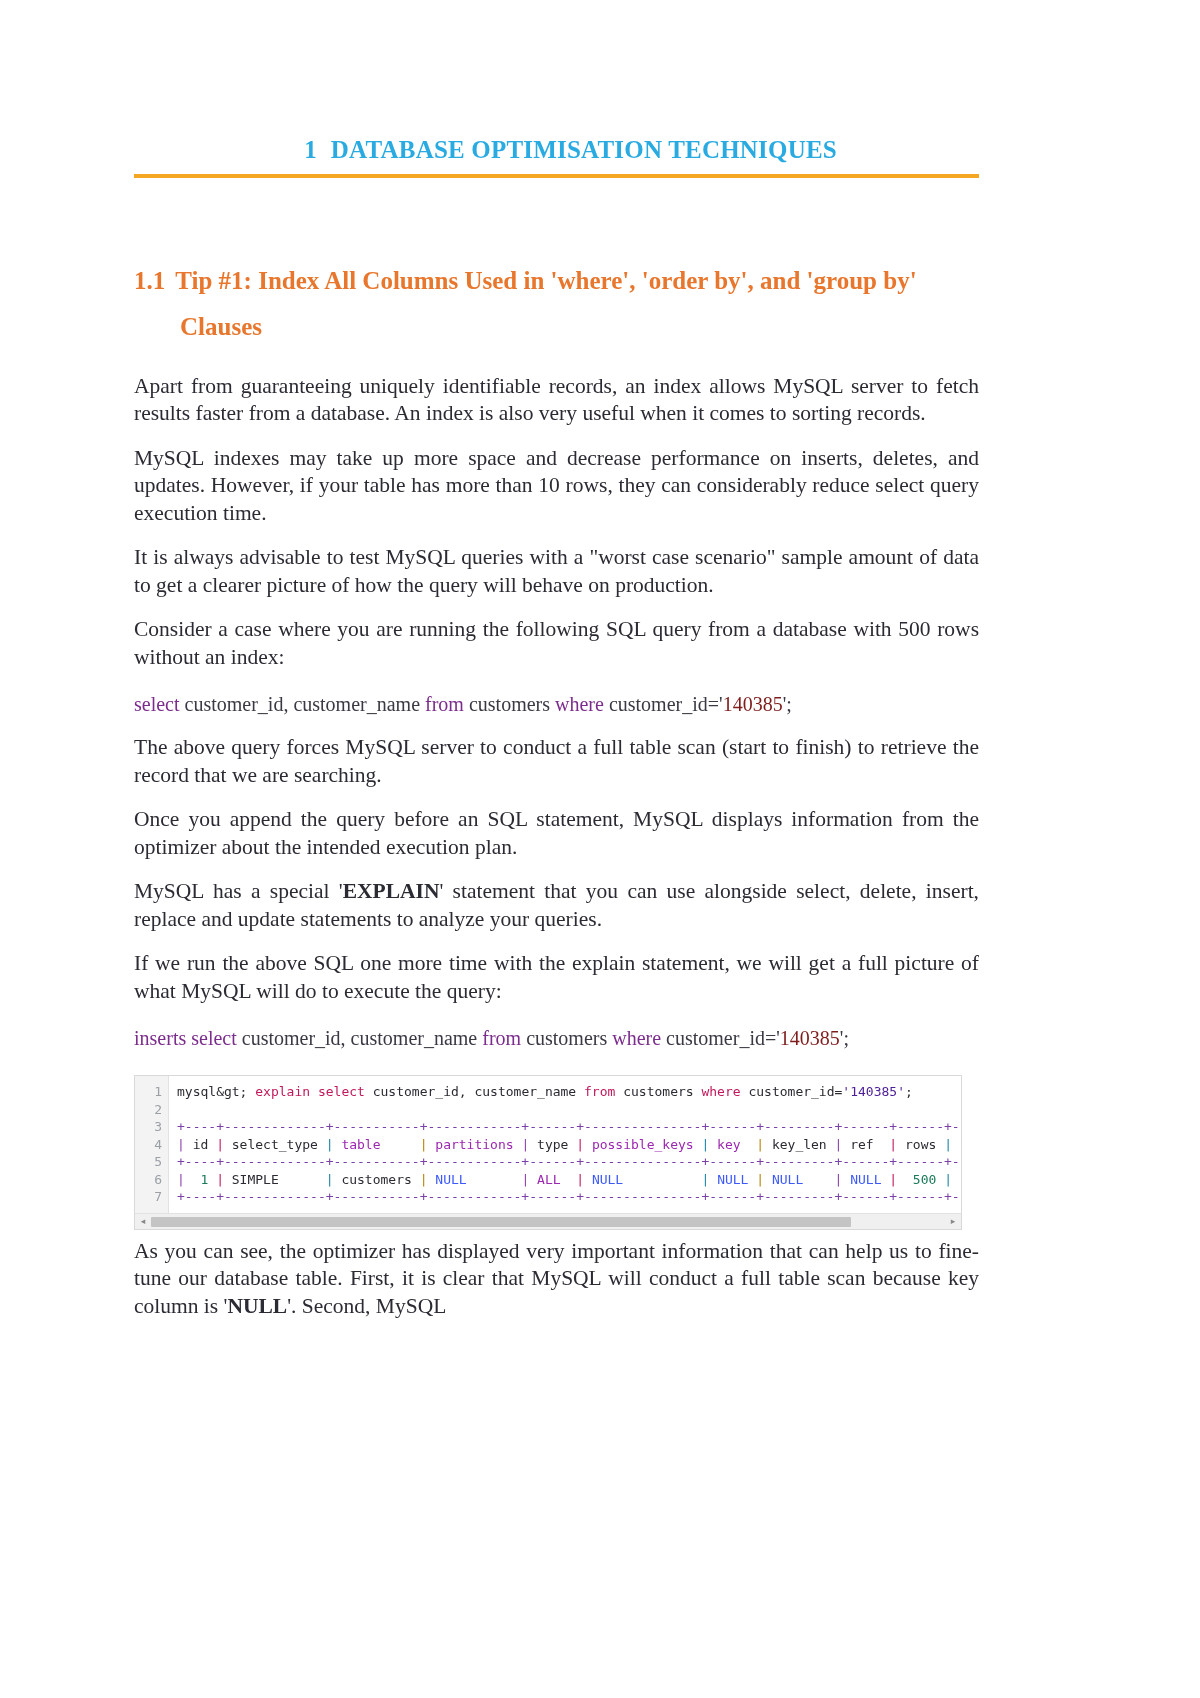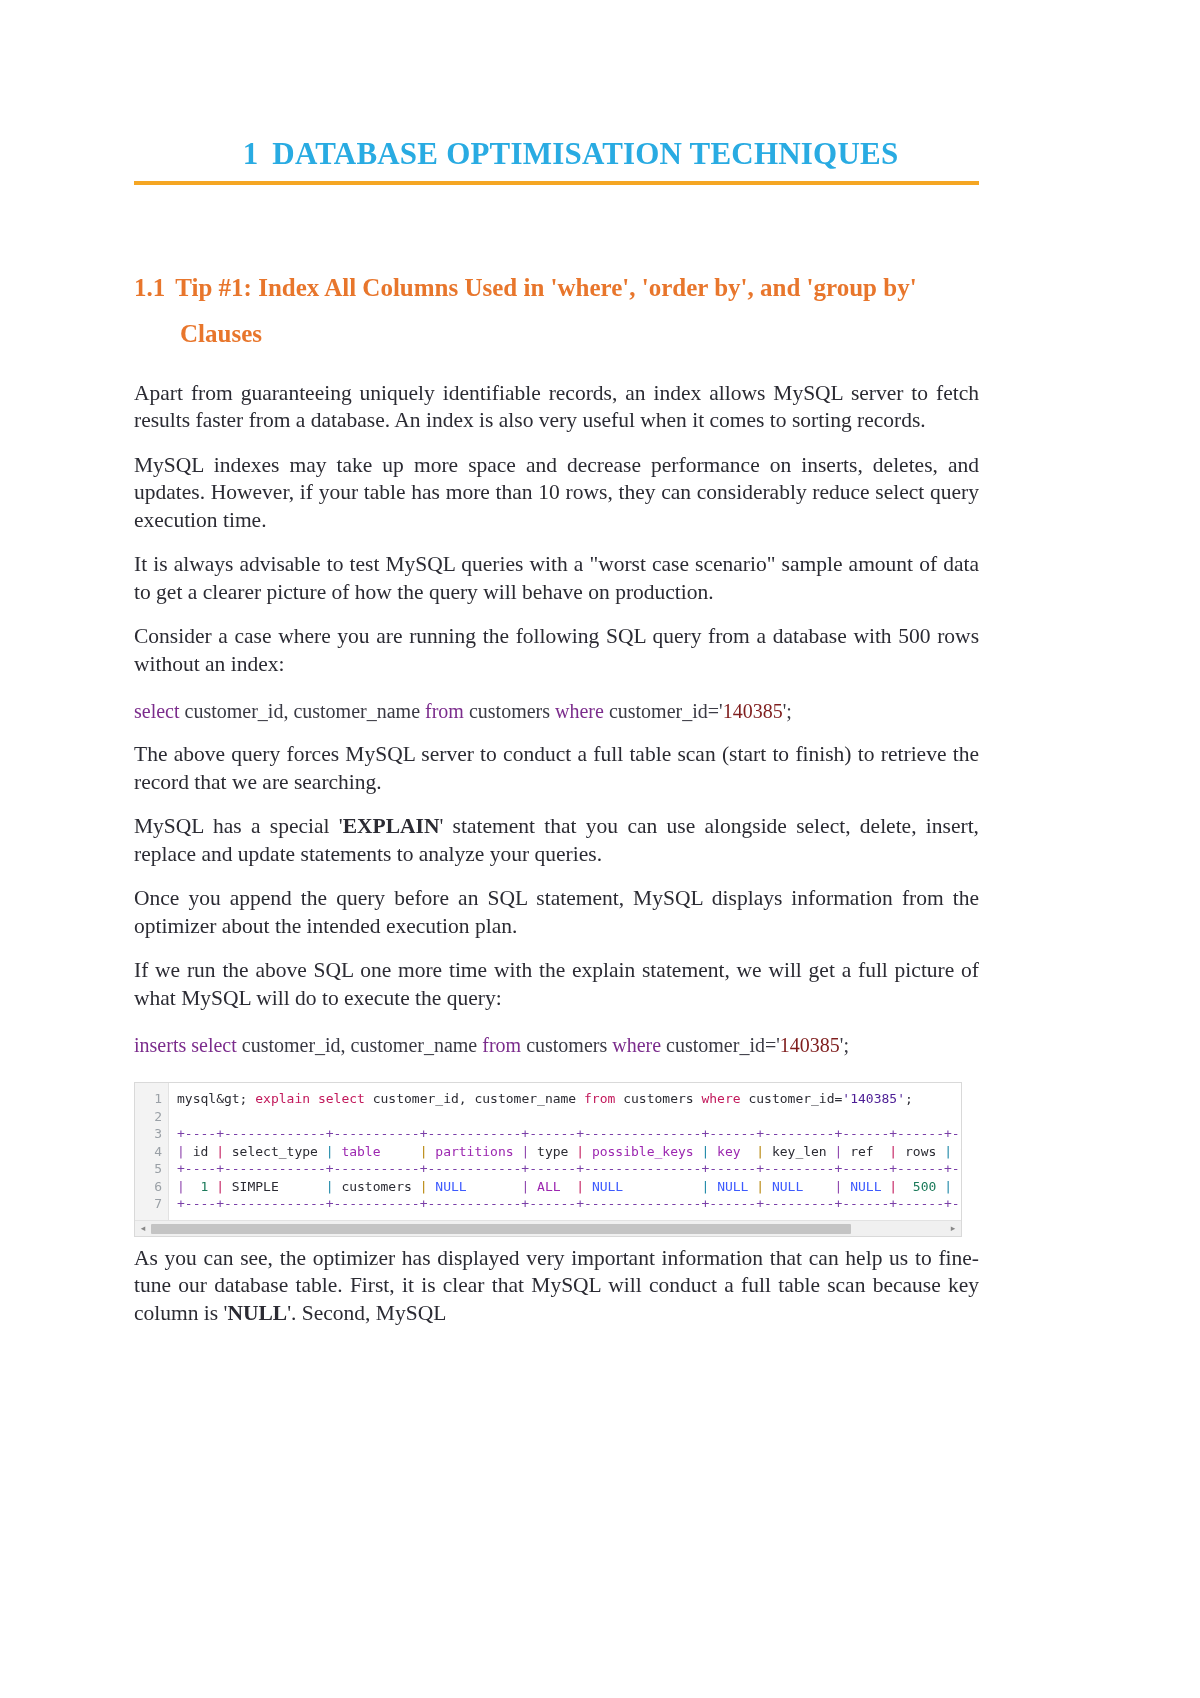--- a/index.html
+++ b/index.html
@@ -13,21 +13,21 @@
   .page { position:relative; width:1200px; height:1698px; padding:0; }
 
   .content { position:absolute; left:134px; top:0; width:845px; }
 
   
   .title-block { margin-top:135px; }
   h1.doc-title {
     margin:0;
     font-family:"Liberation Serif", serif;
     font-weight:bold;
-    font-size:31px;
+    font-size:25px;
     color:#29ABE2;
     text-align:center;
     letter-spacing:0.2px;
     line-height:1.2;
     padding-left:28px;
   }
   h1.doc-title .num { margin-right:14px; }
   .title-rule {
     margin-top:9px;
     height:4px;
@@ -165,23 +165,23 @@
 
     <p class="body first">Apart from guaranteeing uniquely identifiable records, an index allows MySQL server to fetch results faster from a database. An index is also very useful when it comes to sorting records.</p>
     <p class="body">MySQL indexes may take up more space and decrease performance on inserts, deletes, and updates. However, if your table has more than 10 rows, they can considerably reduce select query execution time.</p>
     <p class="body">It is always advisable to test MySQL queries with a "worst case scenario" sample amount of data to get a clearer picture of how the query will behave on production.</p>
     <p class="body">Consider a case where you are running the following SQL query from a database with 500 rows without an index:</p>
 
     <p class="sqlline"><span class="kw">select</span><span> customer_id, customer_name </span><span class="kw">from</span><span> customers </span><span class="kw">where</span><span> customer_id='</span><span class="str">140385</span><span>';</span></p>
 
     <p class="body">The above query forces MySQL server to conduct a full table scan (start to finish) to retrieve the record that we are searching.</p>
 
+    <p class="body">Once you append the query before an SQL statement, MySQL displays information from the optimizer about the intended execution plan.</p>
+
     <p class="body"><span>MySQL has a special '</span><b class="strong">EXPLAIN</b><span>' statement that you can use alongside select, delete, insert, replace and update statements to analyze your queries.</span></p>
-
-    <p class="body">Once you append the query before an SQL statement, MySQL displays information from the optimizer about the intended execution plan.</p>
     <p class="body">If we run the above SQL one more time with the explain statement, we will get a full picture of what MySQL will do to execute the query:</p>
 
     <p class="sqlline"><span class="kw">inserts select</span><span> customer_id, customer_name </span><span class="kw">from</span><span> customers </span><span class="kw">where</span><span> customer_id='</span><span class="str">140385</span><span>';</span></p>
 
     <div class="codeblock">
       <div class="code-inner">
         <div class="gutter">
           <div>1</div>
           <div>2</div>
           <div>3</div>

